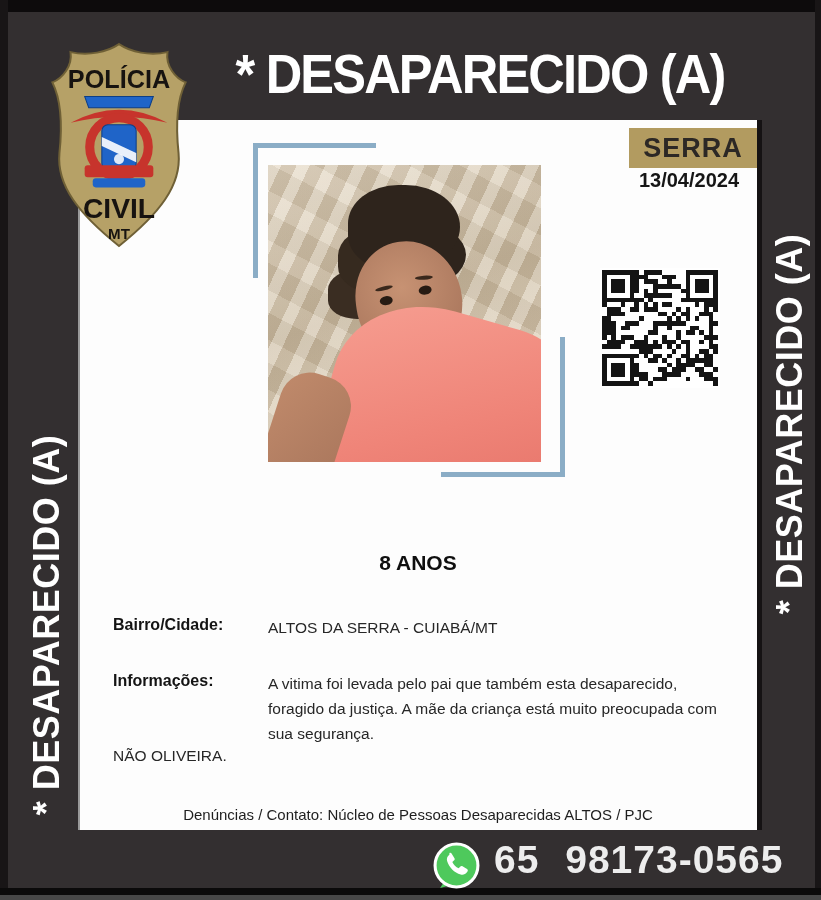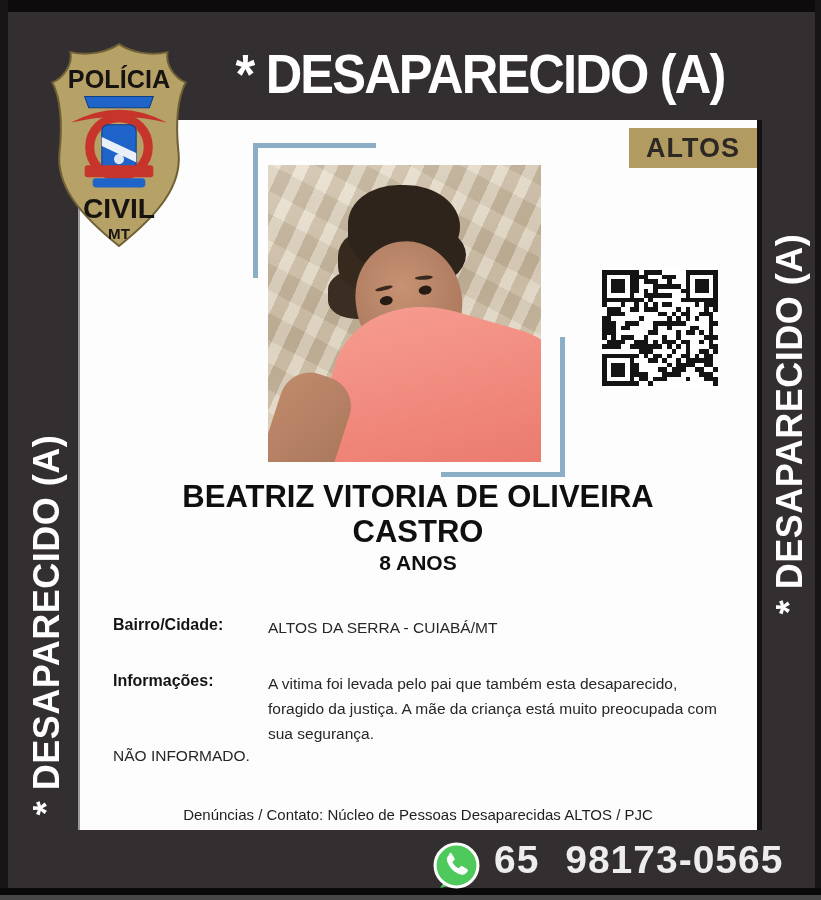--- a/index.html
+++ b/index.html
@@ -116,21 +116,22 @@
     <circle cx="74" cy="106" r="29" fill="none" stroke="#c7342c" stroke-width="9"></circle>
     <rect x="57" y="84" width="34" height="44" rx="6" fill="#1f64c8" stroke="#0c3e86"></rect>
     <path d="M57 96 L91 112 v9 L57 105 Z" fill="#ffffff" opacity="0.9"></path>
     <circle cx="74" cy="118" r="5" fill="#ffffff" opacity="0.85"></circle>
     <rect x="40" y="124" width="68" height="12" rx="3" fill="#c7342c"></rect>
     <rect x="48" y="137" width="52" height="9" rx="3" fill="#1f64c8"></rect>
     <text x="74" y="176" font-size="28" font-weight="bold" fill="#171310" text-anchor="middle">CIVIL</text>
     <text x="74" y="197" font-size="15" font-weight="bold" fill="#171310" text-anchor="middle">MT</text>
   </svg>
 
-  <div class="desde-box">ALTOS</div>
+  <div class="desde-box">SERRA</div>
+  <div class="desde-date">13/04/2024</div>
 
   <div class="bracket b-tl-h"></div>
   <div class="bracket b-tl-v"></div>
   <div class="bracket b-br-v"></div>
   <div class="bracket b-br-h"></div>
   <div class="photo">
     <div class="hair"></div>
     <div class="face">
       <div class="brow l"></div>
       <div class="brow r"></div>
@@ -461,33 +462,32 @@
       <div class="qm" style="grid-area: 25 / 3;"></div>
       <div class="qm" style="grid-area: 25 / 4;"></div>
       <div class="qm" style="grid-area: 25 / 5;"></div>
       <div class="qm" style="grid-area: 25 / 6;"></div>
       <div class="qm" style="grid-area: 25 / 7;"></div>
       <div class="qm" style="grid-area: 25 / 8;"></div>
       <div class="qm" style="grid-area: 25 / 11;"></div>
       <div class="qm" style="grid-area: 25 / 25;"></div>
     </div>
 
-  <div class="person-name">BEATRIZ VITORIA DE OLIVEIRA CASTRO</div>
   <div class="person-age">8 ANOS</div>
 
   <div class="detail-row r1">
     <div class="detail-label">Bairro/Cidade:</div>
     <div class="detail-value">ALTOS DA SERRA - CUIABÁ/MT</div>
   </div>
   <div class="detail-row r2">
     <div class="detail-label">Informações:</div>
     <div class="detail-value">A vitima foi levada pelo pai que também esta desaparecido, foragido da justiça. A mãe da criança está muito preocupada com sua segurança.</div>
   </div>
   <div class="detail-row r3">
-    <div class="detail-value">NÃO INFORMADO.</div>
+    <div class="detail-value">NÃO OLIVEIRA.</div>
   </div>
 
   <div class="footer-note">Denúncias / Contato: Núcleo de Pessoas Desaparecidas ALTOS / PJC</div>
 
   <svg class="wa-icon" viewBox="0 0 48 48">
     <path d="M13 38 L8 46 L19 43 Z" fill="#4ec95c"></path>
     <circle cx="24" cy="24" r="21" fill="#4ec95c" stroke="#ffffff" stroke-width="3"></circle>
     <path d="M17 13.5c-2 1.3-2.9 3.8-2.2 6.1 1.8 6.2 7.1 11.5 13.3 13.3 2.3.7 4.8-.2 6.1-2.2l.7-1.1c.4-.8.2-1.8-.6-2.2l-4.4-2.7c-.7-.4-1.6-.3-2.1.3l-1.7 1.8c-2.7-1.3-4.9-3.5-6.2-6.2l1.8-1.7c.6-.5.7-1.4.3-2.1l-2.7-4.4c-.4-.8-1.4-1-2.2-.6z" fill="#ffffff"></path>
   </svg>
   <div class="phone">65 98173-0565</div>

